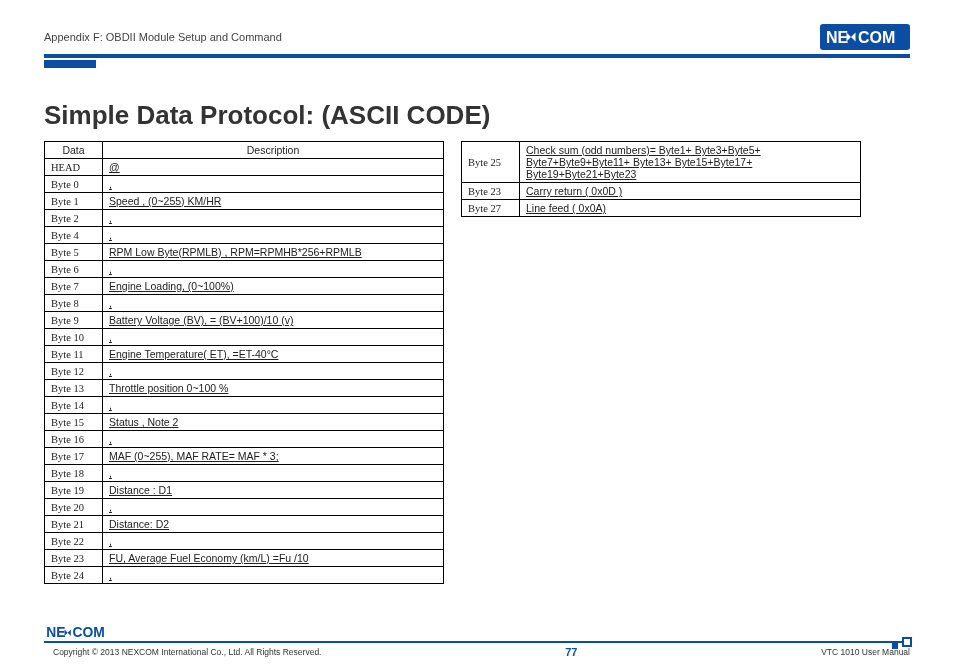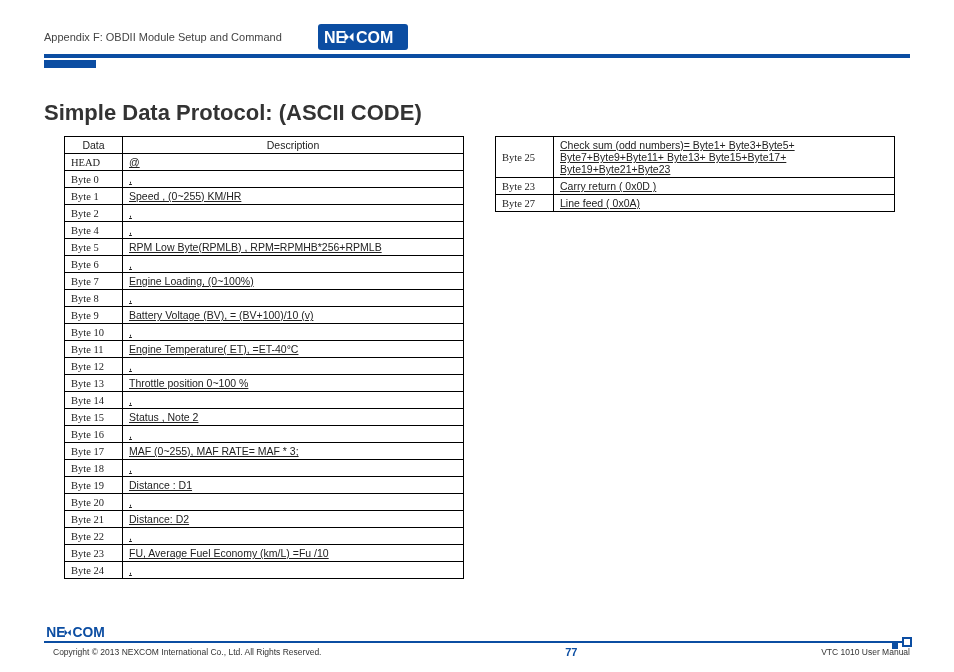--- a/index.html
+++ b/index.html
@@ -5,20 +5,21 @@
   * { box-sizing: border-box; margin: 0; padding: 0; }
   html, body { width: 954px; height: 672px; font-family: "Segoe UI", Arial, sans-serif; background: #fff; color: #222; }
   .page {
     position: relative;
     width: 954px;
     height: 672px;
     padding: 22px 44px 0 44px;
   }
   .top-row {
     display: flex;
+    justify-content: space-between;
     align-items: center;
     height: 30px;
     gap: 36px;
   }
   .appendix-title {
     font-size: 11px;
     color: #444;
     font-weight: 400;
   }
   .logo-top {
@@ -28,30 +29,29 @@
   .top-hr {
     position: relative;
     height: 4px;
     margin-top: 2px;
     background: #0b4da2;
   }
   .top-hr .stub {
     position: absolute; left: 0; top: 6px; width: 52px; height: 8px; background: #0b4da2;
   }
   .heading {
-    font-size: 22px;
+    font-size: 26px;
     font-weight: 700;
     color: #333;
     margin: 42px 0 10px 0;
   }
   .content-row {
     display: flex;
-    gap: 31px;
+    gap: 17px;
     align-items: flex-start;
-    margin-left: 20px;
   }
   table.proto {
     border-collapse: collapse;
     font-size: 10.5px;
   }
   table.proto.left { width: 400px; }
   table.proto.right { width: 400px; }
   table.proto th, table.proto td {
     border: 1px solid #000;
     padding: 2px 6px;

